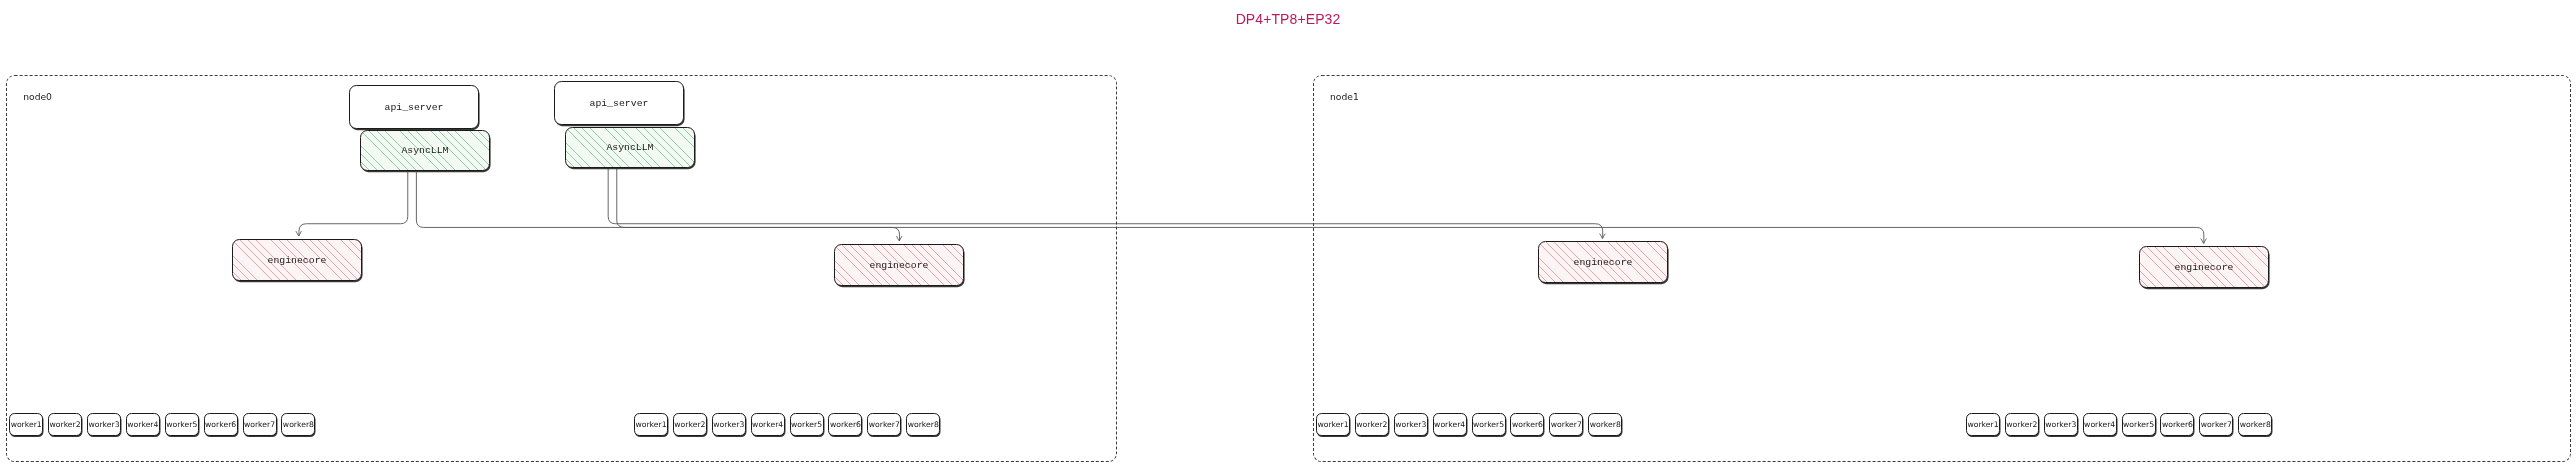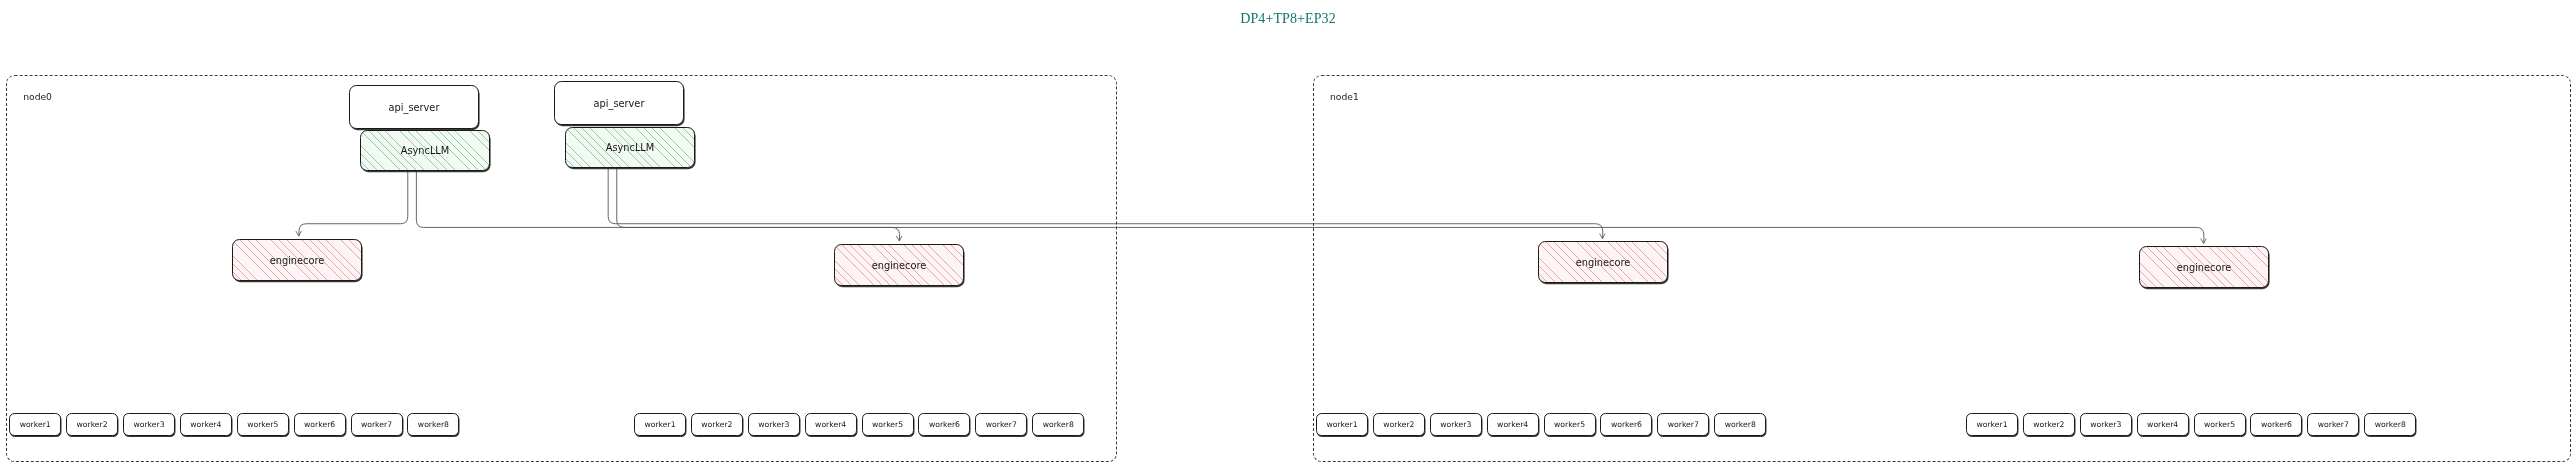--- a/index.html
+++ b/index.html
@@ -13,22 +13,22 @@
     font-family: "DejaVu Sans", sans-serif;
   }
 
   #diagram-root { position: absolute; inset: 0; }
 
   .title {
     position: absolute;
     top: 11px; left: 0; width: 2576px;
     text-align: center;
     font-size: 14px;
-    color: #0f766e;
-    font-family: Liberation Serif, serif;
+    color: #be185d;
+    font-family: Liberation Sans, sans-serif;
     letter-spacing: 0.1px;
   }
 
   
   .cluster {
     position: absolute;
     border: 1.2px dashed #3a3a3a;
     border-radius: 8.6px;
     background: transparent;
     box-sizing: border-box;
@@ -47,20 +47,21 @@
     box-sizing: border-box;
     border: 1.2px solid #1b1b1b;
     border-radius: 7.4px;
     display: flex;
     align-items: center;
     justify-content: center;
     font-size: 9.8px;
     color: #161616;
     background: #ffffff;
     box-shadow: 0.9px 1.5px 0 -0.3px rgba(20,20,20,0.85);
+    font-family: Liberation Mono, monospace;
   }
 
   .nodebox.plain { background: #ffffff; }
 
   .nodebox.green {
     background-color: #f3faf4;
     background-image: repeating-linear-gradient(
         45deg,
         rgba(61,170,90,0.55) 0px,
         rgba(61,170,90,0.55) 0.6px,
@@ -83,21 +84,21 @@
     position: relative;
     z-index: 2;
     background: transparent;
     padding: 0 1.2px;
   }
 
   
   .worker-group { position: absolute; display: flex; gap: 4.9px; }
   .worker {
     box-sizing: border-box;
-    width: 52px; height: 23.4px;
+    width: 34px; height: 23.4px;
     border: 1.2px solid #1b1b1b;
     border-radius: 5.5px;
     background: #ffffff;
     display: flex;
     align-items: center;
     justify-content: center;
     font-size: 7.7px;
     color: #161616;
     box-shadow: 0.7px 1.2px 0 -0.2px rgba(20,20,20,0.85);
     white-space: nowrap;

